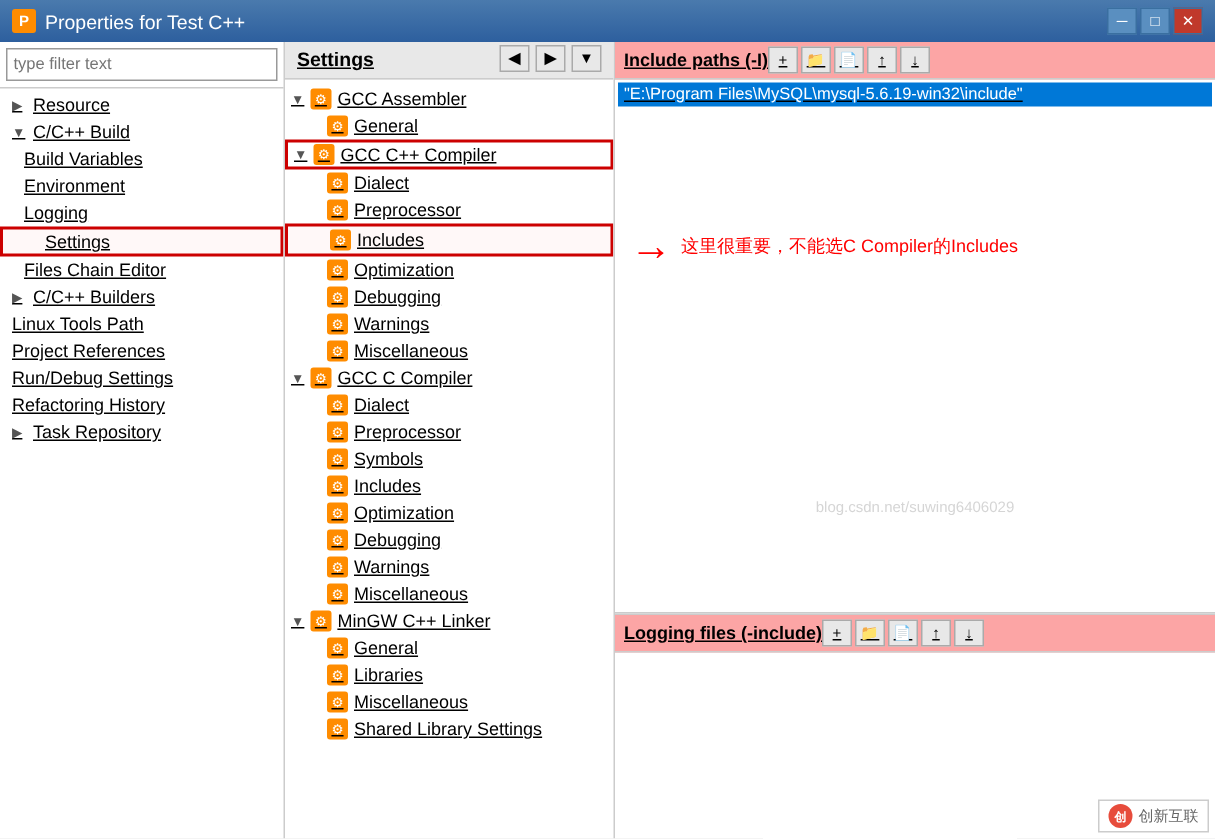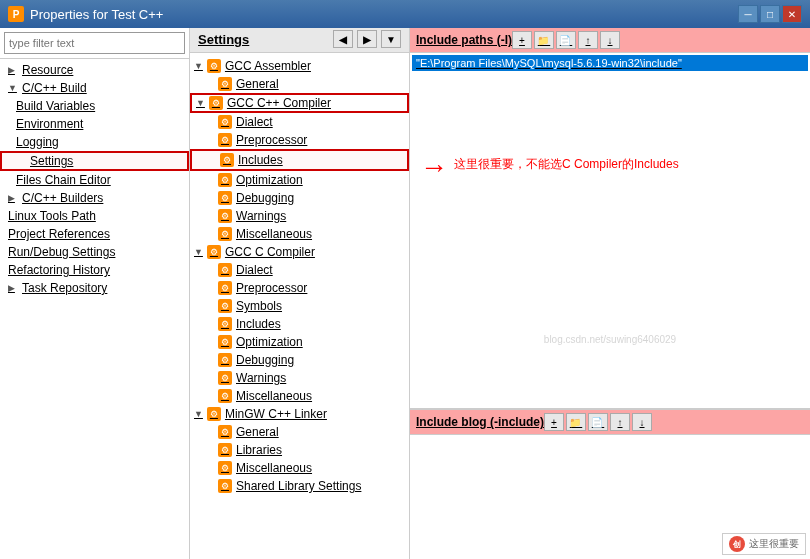--- a/index.html
+++ b/index.html
@@ -352,33 +352,33 @@
       <div style="position: absolute; left: 10px; top: 120px; display: flex; align-items: center; gap: 6px; z-index: 10;">
         <span style="color: red; font-size: 28px; font-weight: bold;">→</span>
         <span style="color: red; font-size: 12px;">这里很重要，不能选C Compiler的Includes</span>
       </div>
 
       <div class="watermark">blog.csdn.net/suwing6406029</div>
     </div>
 
     <div style="height: 150px; display: flex; flex-direction: column; border-top: 1px solid #ccc;">
       <div class="include-header">
-        <span class="include-title">Include blog (-include)</span>
+        <span class="include-title">Logging files (-include)</span>
         <div class="include-toolbar">
           <div class="toolbar-btn">+</div>
           <div class="toolbar-btn">📁</div>
           <div class="toolbar-btn">📄</div>
           <div class="toolbar-btn">↑</div>
           <div class="toolbar-btn">↓</div>
         </div>
       </div>
       <div class="include-list">
       </div>
     </div>
 
     <div class="bottom-right-logo">
       <div class="logo-icon">创</div>
-      <span>这里很重要</span>
+      <span>创新互联</span>
     </div>
 
   </div>
 
 </div>
 
 </body></html>

